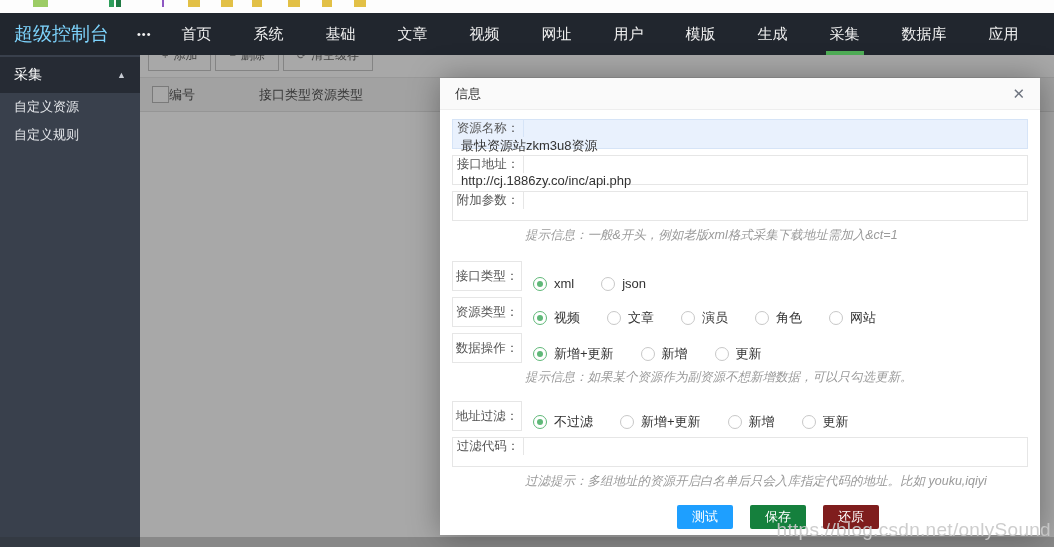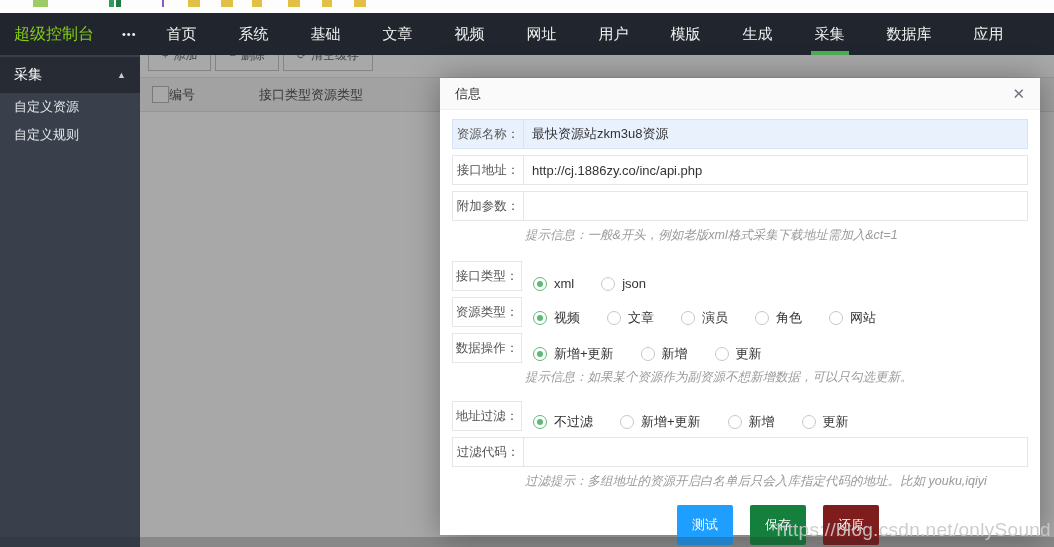--- a/index.html
+++ b/index.html
@@ -6,21 +6,21 @@
   body{
     width:1054px;height:547px;position:relative;overflow:hidden;
     font-family:"Liberation Sans","DejaVu Sans",sans-serif;
     background:#fff;
   }
   
   .browser-bar{position:absolute;top:0;left:0;right:0;height:13px;background:#fdfdfd;z-index:5;}
   .favicon-frag{position:absolute;top:0;height:7px;}
   
   .navbar{position:absolute;top:13px;left:0;right:0;height:42px;background:#21262e;z-index:30;display:flex;align-items:center;}
-  .brand{color:#84cc16;font-size:16px;margin-left:14px;white-space:nowrap;}
+  .brand{color:#7dd3fc;font-size:19px;margin-left:14px;white-space:nowrap;}
   .more-dots{color:#f2f2f2;font-size:11px;margin-left:28px;letter-spacing:1px;cursor:pointer;}
   .nav-items{display:flex;height:100%;margin-left:22px;gap:12px;}
   .nav-item{color:#f0f0f0;font-size:15px;padding:0 8px;margin-right:14px;height:100%;display:flex;align-items:center;position:relative;cursor:pointer;white-space:nowrap;}
   .nav-item.active::after{content:"";position:absolute;left:4px;right:4px;bottom:0;height:4px;background:#4fae57;}
   
   .sidebar{position:absolute;top:55px;left:0;bottom:0;width:140px;background:#39404c;z-index:20;}
   .side-group{height:36px;margin-top:2px;background:#262b34;color:#fff;font-size:14px;display:flex;align-items:center;justify-content:space-between;padding:0 14px;cursor:pointer;}
   .side-group .arrow{font-size:9px;color:#c8ccd4;}
   .side-item{height:28px;display:flex;align-items:center;padding:0 14px;color:#e3e5e9;font-size:13px;cursor:pointer;}
   
@@ -33,38 +33,38 @@
   .th{white-space:nowrap;}
   .th:nth-of-type(1){margin-left:23px;width:92px;}
   .th:nth-of-type(2){width:90px;}
   
   .overlay{position:absolute;top:55px;left:140px;right:0;bottom:0;background:rgba(0,0,0,0.34);z-index:25;}
   
   .modal{position:absolute;left:440px;top:78px;width:600px;height:457px;background:#fff;z-index:40;box-shadow:1px 1px 30px rgba(0,0,0,.35);box-sizing:border-box;}
   .modal-head{height:31px;border-bottom:1px solid #eee;background:#fafafa;display:flex;align-items:center;justify-content:space-between;padding:0 15px;font-size:13px;color:#333;}
   .close{color:#6f7580;font-size:15px;cursor:pointer;line-height:1;}
   .modal-body{padding:9px 12px 0;}
-  .frow{display:flex;border:1px solid #e6e6e6;height:30px;margin-bottom:6px;align-items:stretch;box-sizing:border-box;}
+  .frow{display:flex;border:1px solid #e6e6e6;height:30px;margin-bottom:6px;align-items:stretch;box-sizing:border-box;flex-direction:column;}
   .frow .flabel{width:70px;flex:none;display:flex;align-items:center;justify-content:center;font-size:12.5px;color:#555;border-right:1px solid #e6e6e6;}
   .frow .fvalue{flex:1;display:flex;align-items:center;padding-left:8px;font-size:13px;color:#333;cursor:text;}
   .frow.hl{background:#e9f1fd;border-color:#d6e4f7;}
   .frow.hl .flabel{border-right-color:#d6e4f7;}
   .rrow{display:flex;align-items:flex-end;margin-bottom:6px;}
   .rrow .flabel{width:70px;height:30px;flex:none;border:1px solid #e6e6e6;box-sizing:border-box;display:flex;align-items:center;justify-content:center;font-size:12.5px;color:#555;}
   .opts{display:flex;margin-left:11px;}
   .opt{display:flex;align-items:center;margin-right:27px;font-size:13px;color:#333;cursor:pointer;}
   .radio{width:14px;height:14px;box-sizing:border-box;border-radius:50%;border:1px solid #c8c8c8;background:#fff;margin-right:7px;position:relative;flex:none;}
   .radio.sel{border-color:#5fb878;}
   .radio.sel::after{content:"";position:absolute;left:3px;top:3px;width:6px;height:6px;border-radius:50%;background:#5fb878;}
   .hint{font-size:12.5px;color:#9a9a9a;margin:3px 0 12px 73px;font-style:italic;}
   .hint.h1{margin-bottom:17px;}
   .hint.h2{margin-bottom:15px;}
   .hint.h3{margin-bottom:8px;}
   .btns{display:flex;justify-content:center;gap:17px;margin-top:15px;transform:translateX(38px);}
-  .mbtn{height:24px;padding:8px 15px;border:none;border-radius:2px;color:#fff;font-size:13px;display:flex;align-items:center;cursor:pointer;}
+  .mbtn{height:24px;padding:0 15px;border:none;border-radius:2px;color:#fff;font-size:13px;display:flex;align-items:center;cursor:pointer;}
   
   .bottom-strip{position:absolute;left:0;right:0;bottom:0;height:10px;background:rgba(40,40,40,0.25);z-index:45;}
   .watermark{position:absolute;right:3px;top:519px;font-size:19px;color:#c9c9c9;opacity:.92;z-index:60;letter-spacing:.3px;white-space:nowrap;}
 </style>
 </head>
 <body>
 
 <div class="browser-bar" id="favicon-strip">
     <span class="favicon-frag" style="left: 33px; width: 15px; background: rgb(156, 204, 101);"></span>
     <span class="favicon-frag" style="left: 109px; width: 5px; background: rgb(46, 158, 91);"></span>

